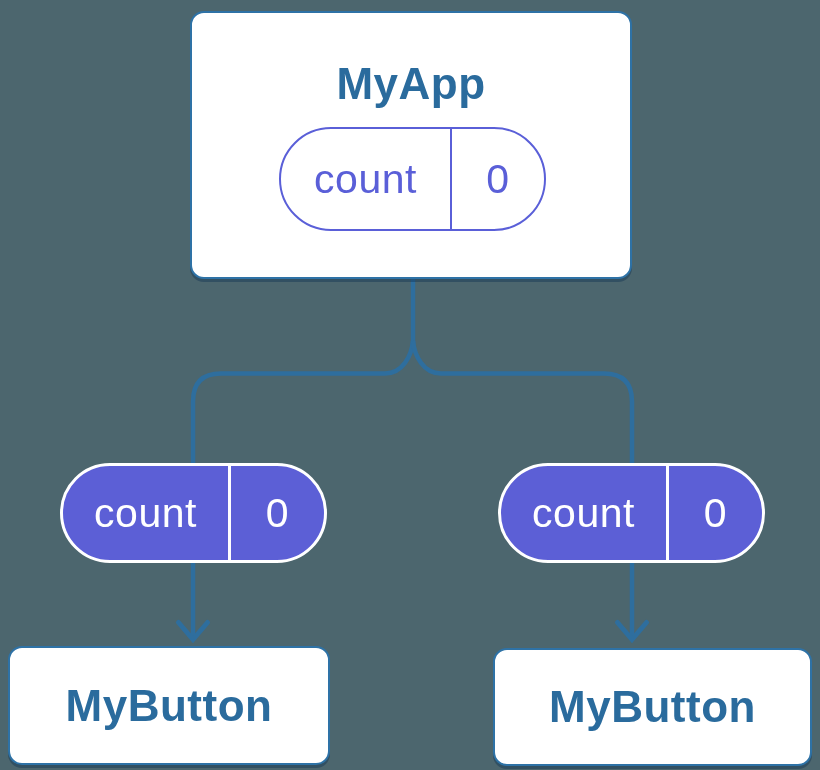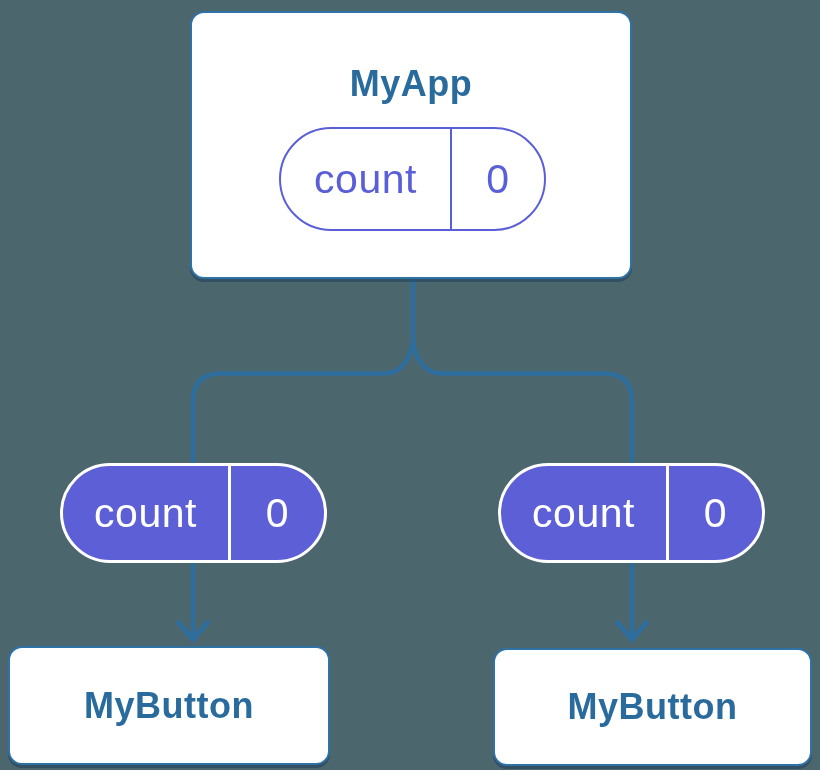--- a/index.html
+++ b/index.html
@@ -12,21 +12,21 @@
   .line{stroke:#2E6E9E;stroke-width:4.5;fill:none;}
   .arrowhead{stroke:#2E6E9E;stroke-width:5;fill:none;stroke-linecap:round;stroke-linejoin:miter;}
 
   .card{
     position:absolute;background:#FFFFFF;
     border:2.5px solid #2E72A6;border-radius:14px;
     box-shadow:0 3px 0 rgba(21,53,84,0.45);
     box-sizing:border-box;
   }
   .card-title{
-    color:#2A6B9D;font-size:36px;font-weight:700;letter-spacing:0.5px;
+    color:#2A6B9D;font-size:44px;font-weight:700;letter-spacing:0.5px;
     line-height:42px;white-space:nowrap;
   }
   .root-card{left:190px;top:11px;width:442px;height:268px;display:flex;flex-direction:column;align-items:center;}
   .root-card .card-title{margin-top:50px;}
 
   .pill{
     position:absolute;display:flex;align-items:stretch;box-sizing:border-box;
     font-size:41px;letter-spacing:0.5px;
   }
   .pill .pill-label{display:flex;align-items:center;justify-content:center;box-sizing:border-box;}

